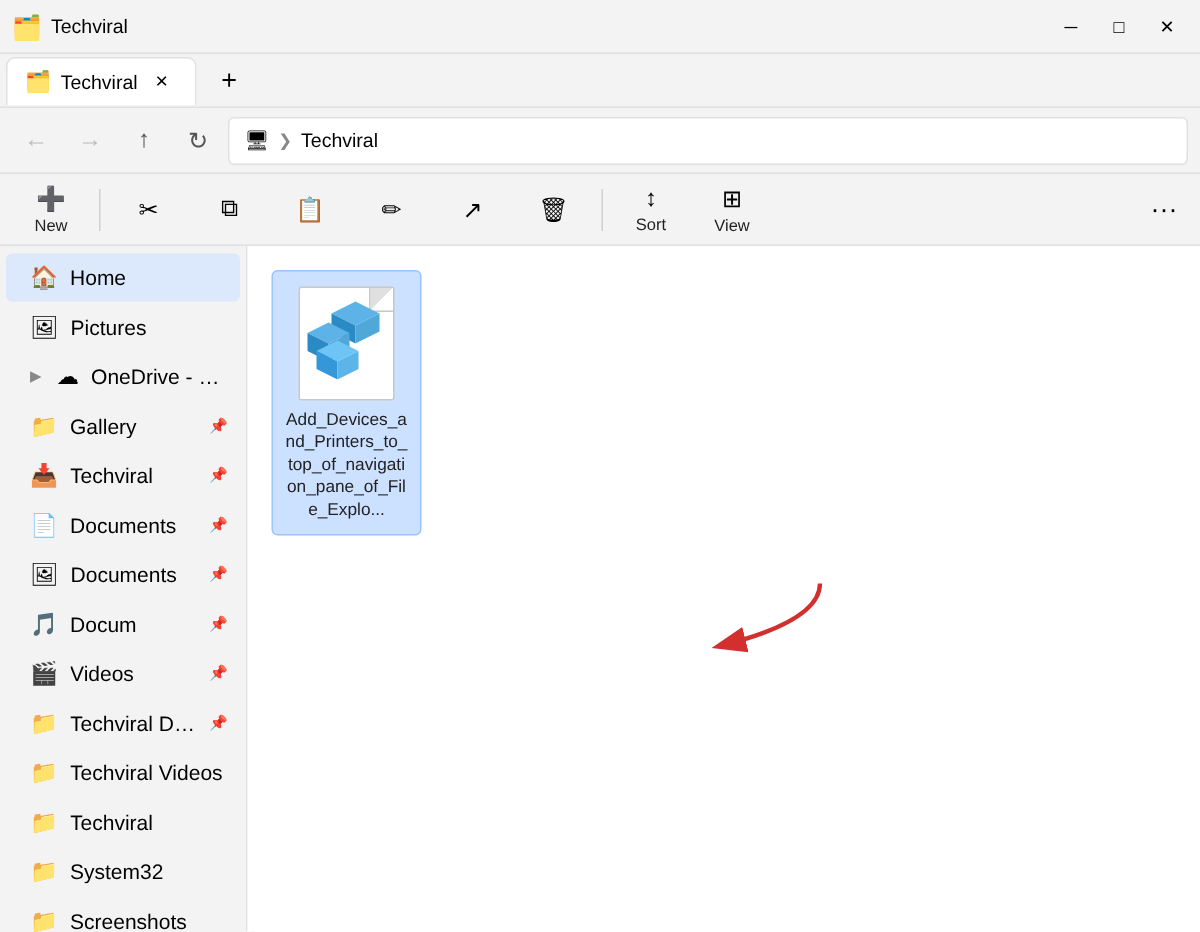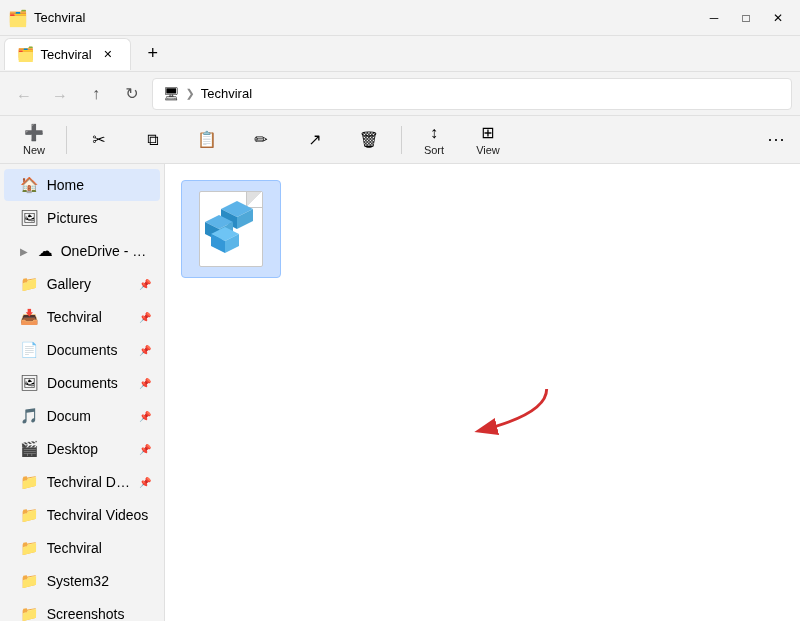--- a/index.html
+++ b/index.html
@@ -268,21 +268,21 @@
     </div>
 
     <div class="sidebar-item">
       <span class="si-icon">🎵</span>
       <span class="si-label">Docum</span>
       <span class="si-pin">📌</span>
     </div>
 
     <div class="sidebar-item">
       <span class="si-icon">🎬</span>
-      <span class="si-label">Desktop</span>
+      <span class="si-label">Videos</span>
       <span class="si-pin">📌</span>
     </div>
 
     <div class="sidebar-item">
       <span class="si-icon folder-icon-yellow">📁</span>
       <span class="si-label">Techviral Docum</span>
       <span class="si-pin">📌</span>
     </div>
 
     <div class="sidebar-item">
@@ -330,20 +330,21 @@
             <polygon points="28,7 14,14 14,26 28,19" fill="#4FA8D8"></polygon>
           </g>
 
           <g transform="translate(8, 28)">
             <polygon points="14,0 28,7 14,14 0,7" fill="#6EC4F4"></polygon>
             <polygon points="0,7 14,14 14,26 0,19" fill="#3498D8"></polygon>
             <polygon points="28,7 14,14 14,26 28,19" fill="#5BB5E8"></polygon>
           </g>
         </svg>
       </div>
+      <span class="file-label">Add_Devices_and_Printers_to_top_of_navigation_pane_of_File_Explo...</span>
     </div>
 
     
     <svg class="red-arrow" viewBox="0 0 120 70" xmlns="http://www.w3.org/2000/svg">
       <defs>
         <marker id="arrowhead" markerWidth="8" markerHeight="8" refX="6" refY="3" orient="auto">
           <polygon points="0 0, 8 3, 0 6" fill="#d32f2f"></polygon>
         </marker>
       </defs>
       <path d="M110,5 Q110,35 30,55" stroke="#d32f2f" stroke-width="3.5" fill="none" marker-end="url(#arrowhead)"></path>

